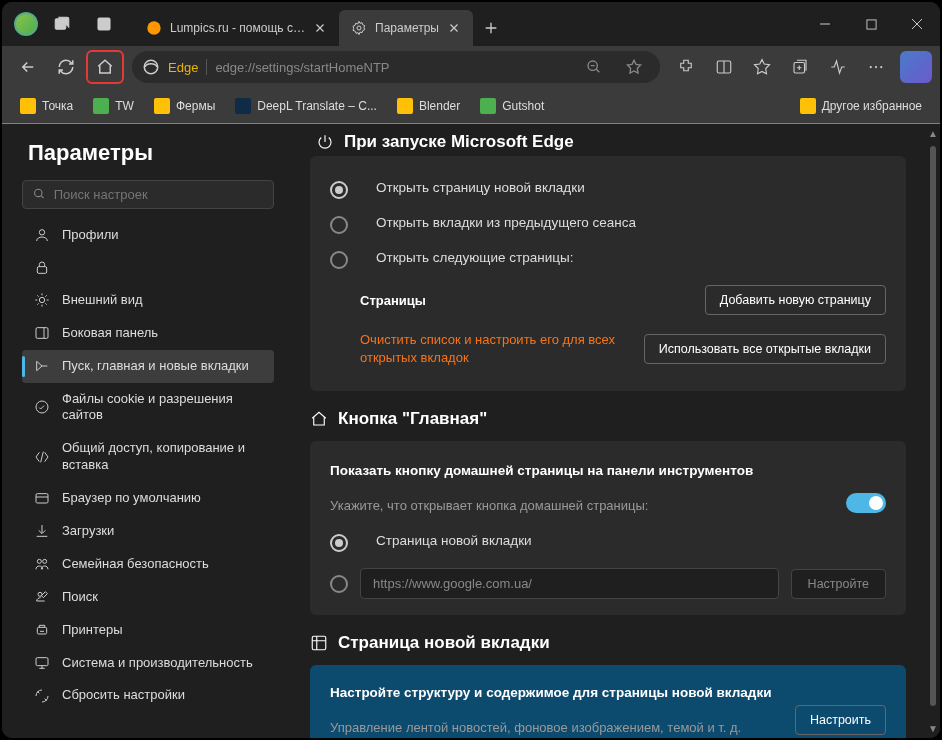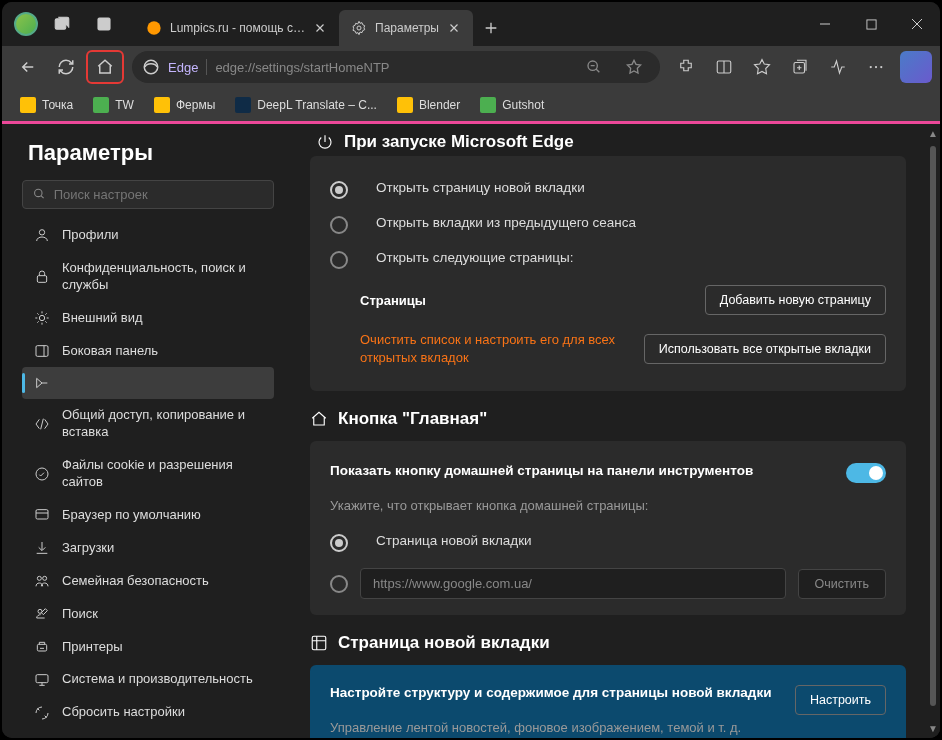--- a/index.html
+++ b/index.html
@@ -16,26 +16,26 @@
 .tab-title{white-space:nowrap;overflow:hidden;text-overflow:ellipsis;font-size:12px}
 .tab-close{width:14px;height:14px;stroke:#ccc;cursor:pointer;flex-shrink:0}
 .newtab{width:28px;display:flex;align-items:center;justify-content:center;color:#ccc;margin-left:4px;margin-top:8px;cursor:pointer}
 .wincontrols{margin-left:auto;display:flex}
 .wincontrols>div{width:46px;height:44px;display:flex;align-items:center;justify-content:center;color:#ccc;cursor:pointer}
 .toolbar{height:42px;background:#3b3b3b;display:flex;align-items:center;padding:0 8px;gap:2px}
 .tbtn{width:36px;height:32px;display:flex;align-items:center;justify-content:center;color:#ccc;cursor:pointer;border-radius:4px}
 .home-highlight{border:2.5px solid #e53935;border-radius:6px;width:38px;height:34px}
 .addressbar{flex:1;height:32px;background:#2b2b2b;border-radius:16px;display:flex;align-items:center;padding:0 10px;gap:8px;margin:0 6px}
 .edge-logo{width:18px;height:18px;fill:#ccc}
-.addr-label{color:#c4b5fd;font-size:13px}
+.addr-label{color:#eab308;font-size:13px}
 .addr-sep{width:1px;height:16px;background:#555}
 .addr-url{color:#888;font-size:13px;flex:1}
 .addr-icon{width:32px;height:32px;display:flex;align-items:center;justify-content:center;color:#888;cursor:pointer}
 .copilot{width:32px;height:32px;border-radius:6px;background:linear-gradient(135deg,#4a7bc8,#6a5acd);margin-left:4px}
-.bookmarks{height:36px;background:#3b3b3b;display:flex;align-items:center;padding:0 10px;gap:4px;border-bottom:3px solid #ec4899}
+.bookmarks{height:36px;background:#3b3b3b;display:flex;align-items:center;padding:0 10px;gap:4px;border-bottom:1px solid #ec4899}
 .bm{display:flex;align-items:center;gap:6px;padding:4px 8px;color:#ddd;font-size:12px;cursor:pointer;border-radius:4px}
 .bm-icon{width:16px;height:16px;border-radius:2px}
 .folder{background:#ffc107}
 .sheet{background:#4caf50}
 .bm-right{margin-left:auto}
 .content{flex:1;display:flex;background:#1f1f1f;overflow:hidden}
 .scrollbar{width:14px;background:#1f1f1f;display:flex;flex-direction:column;align-items:center}
 .scroll-thumb{width:6px;background:#555;border-radius:3px;margin-top:3px;height:560px}
 .scroll-arrow{color:#888;font-size:10px;padding:4px}
 .sidebar{width:282px;padding:16px 0 16px 20px;overflow-y:auto}
@@ -52,21 +52,21 @@
 .card{background:#2b2b2b;border-radius:6px;padding:16px 20px}
 .radio-row{display:flex;align-items:flex-start;gap:28px;padding:8px 0}
 .radio{width:18px;height:18px;border:2px solid #888;border-radius:50%;flex-shrink:0;position:relative;cursor:pointer;margin-top:1px}
 .radio.checked{border-color:#ccc}
 .radio.checked::after{content:'';position:absolute;inset:3px;background:#ccc;border-radius:50%}
 .radio-label{font-size:13.5px;color:#ddd}
 .sub-row{display:flex;align-items:center;justify-content:space-between;padding:8px 0 8px 30px}
 .sub-label{font-size:13px;color:#fff;font-weight:600}
 .sub-desc{font-size:13px;color:#f97316;font-weight:400;max-width:280px;line-height:1.4}
 .btn-outline{background:none;border:1px solid #666;color:#fff;padding:7px 14px;border-radius:4px;font-size:12.5px;cursor:pointer}
-.card-row{display:flex;align-items:flex-start;justify-content:space-between;padding:6px 0}
+.card-row{display:flex;align-items:flex-end;justify-content:space-between;padding:6px 0}
 .card-title{font-size:13.5px;color:#fff;font-weight:600}
 .card-sub{font-size:13px;color:#999;margin-top:20px}
 .toggle{width:40px;height:20px;background:#4db8e5;border-radius:10px;position:relative;cursor:pointer}
 .toggle::after{content:'';position:absolute;width:14px;height:14px;background:#fff;border-radius:50%;top:3px;right:3px}
 .url-input{display:flex;align-items:center;gap:12px;margin-top:8px;padding-left:30px}
 .url-field{flex:1;background:#1f1f1f;border:1px solid #444;border-radius:4px;padding:7px 12px;color:#888;font-size:13px}
 .btn-save{background:#1f1f1f;border:1px solid #444;color:#888;padding:7px 16px;border-radius:4px;font-size:12.5px;cursor:pointer}
 .card2{background:#0c4a6e;border-radius:6px;padding:14px 20px;margin-bottom:10px}
 .first-header{display:flex;align-items:center;gap:10px;font-size:17px;font-weight:600;color:#fff;padding-left:6px;margin-bottom:4px}
 .first-header svg{width:18px;height:18px;stroke:#fff;fill:none;stroke-width:1.5}
@@ -229,20 +229,24 @@
         <span>DeepL Translate – С...</span>
       </div>
     <div class="bm">
         <div class="bm-icon folder"></div>
         <span>Blender</span>
       </div>
     <div class="bm">
         <div class="bm-icon sheet"></div>
         <span>Gutshot</span>
       </div>
+    <div class="bm bm-right">
+        <div class="bm-icon folder"></div>
+        <span>Другое избранное</span>
+      </div>
   </div>
 
   <div class="content">
     <div class="sidebar">
       <h1>Параметры</h1>
       <div class="search-box">
         <svg width="14" height="14" viewBox="0 0 24 24" fill="none" stroke="#888" stroke-width="2">
             <circle cx="10" cy="10" r="7"></circle>
             <path d="M15 15l5 5"></path>
           </svg>
@@ -254,53 +258,53 @@
               <circle cx="12" cy="8" r="4"></circle>
               <path d="M4 21c0-4 4-6 8-6s8 2 8 6"></path>
             </svg>
             <span>Профили</span>
           </div>
           <div class="nav-item">
             <svg class="nav-icon" viewBox="0 0 24 24">
               <rect x="5" y="10" width="14" height="10" rx="2"></rect>
               <path d="M8 10V7a4 4 0 018 0v3"></path>
             </svg>
-            <span>Конфиденциальность, поиск и службы</span>
           </div>
           <div class="nav-item">
             <svg class="nav-icon" viewBox="0 0 24 24">
               <circle cx="12" cy="12" r="4"></circle>
               <path d="M12 2v3M12 19v3M2 12h3M19 12h3M5 5l2 2M17 17l2 2M5 19l2-2M17 7l2-2"></path>
             </svg>
             <span>Внешний вид</span>
           </div>
           <div class="nav-item">
             <svg class="nav-icon" viewBox="0 0 24 24">
               <rect x="3" y="4" width="18" height="16" rx="2"></rect>
               <path d="M15 4v16"></path>
             </svg>
             <span>Боковая панель</span>
           </div>
           <div class="nav-item active">
             <svg class="nav-icon" viewBox="0 0 24 24">
               <path d="M4 19V5l8 7-8 7zM12 12h8"></path>
             </svg>
-          </div>
-          <div class="nav-item">
-            <svg class="nav-icon" viewBox="0 0 24 24">
-              <path d="M8 5l-5 7 5 7M16 5l5 7-5 7M14 4l-4 16"></path>
-            </svg>
-            <span>Общий доступ, копирование и вставка</span>
+            <span>Пуск, главная и новые вкладки</span>
           </div>
           <div class="nav-item">
             <svg class="nav-icon" viewBox="0 0 24 24">
               <circle cx="12" cy="12" r="9"></circle>
               <path d="M8 13l2 2 5-5"></path>
             </svg>
             <span>Файлы cookie и разрешения сайтов</span>
+          </div>
+          <div class="nav-item">
+            <svg class="nav-icon" viewBox="0 0 24 24">
+              <path d="M8 5l-5 7 5 7M16 5l5 7-5 7M14 4l-4 16"></path>
+            </svg>
+            <span>Общий доступ, копирование и вставка</span>
           </div>
           <div class="nav-item">
             <svg class="nav-icon" viewBox="0 0 24 24">
               <rect x="3" y="4" width="18" height="14" rx="2"></rect>
               <path d="M3 9h18"></path>
             </svg>
             <span>Браузер по умолчанию</span>
           </div>
           <div class="nav-item">
             <svg class="nav-icon" viewBox="0 0 24 24">
@@ -390,21 +394,21 @@
           </div>
           <div class="toggle"></div>
         </div>
         <div class="radio-row" style="margin-top:6px">
             <div class="radio checked"></div>
             <span class="radio-label">Страница новой вкладки</span>
           </div>
         <div class="url-input">
           <div class="radio" style="margin-left:-30px"></div>
           <div class="url-field">https://www.google.com.ua/</div>
-          <button class="btn-save">Очистить</button>
+          <button class="btn-save">Настройте</button>
         </div>
       </div>
 
       <div class="section-header">
         <svg viewBox="0 0 24 24">
             <rect x="3" y="3" width="18" height="18" rx="2"></rect>
             <path d="M3 9h18M9 3v18"></path>
           </svg>
         <span>Страница новой вкладки</span>
       </div>

